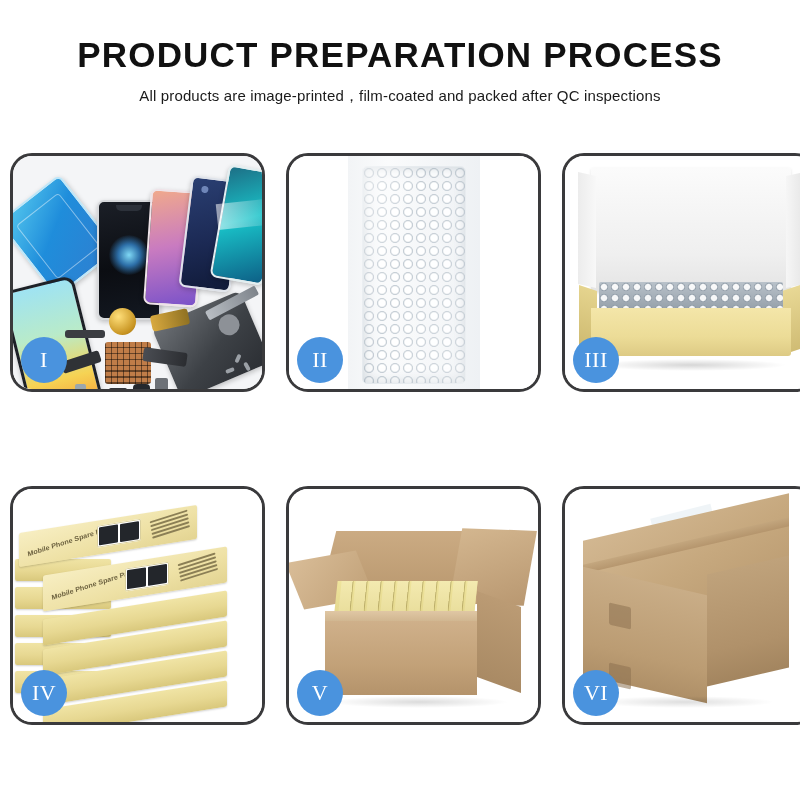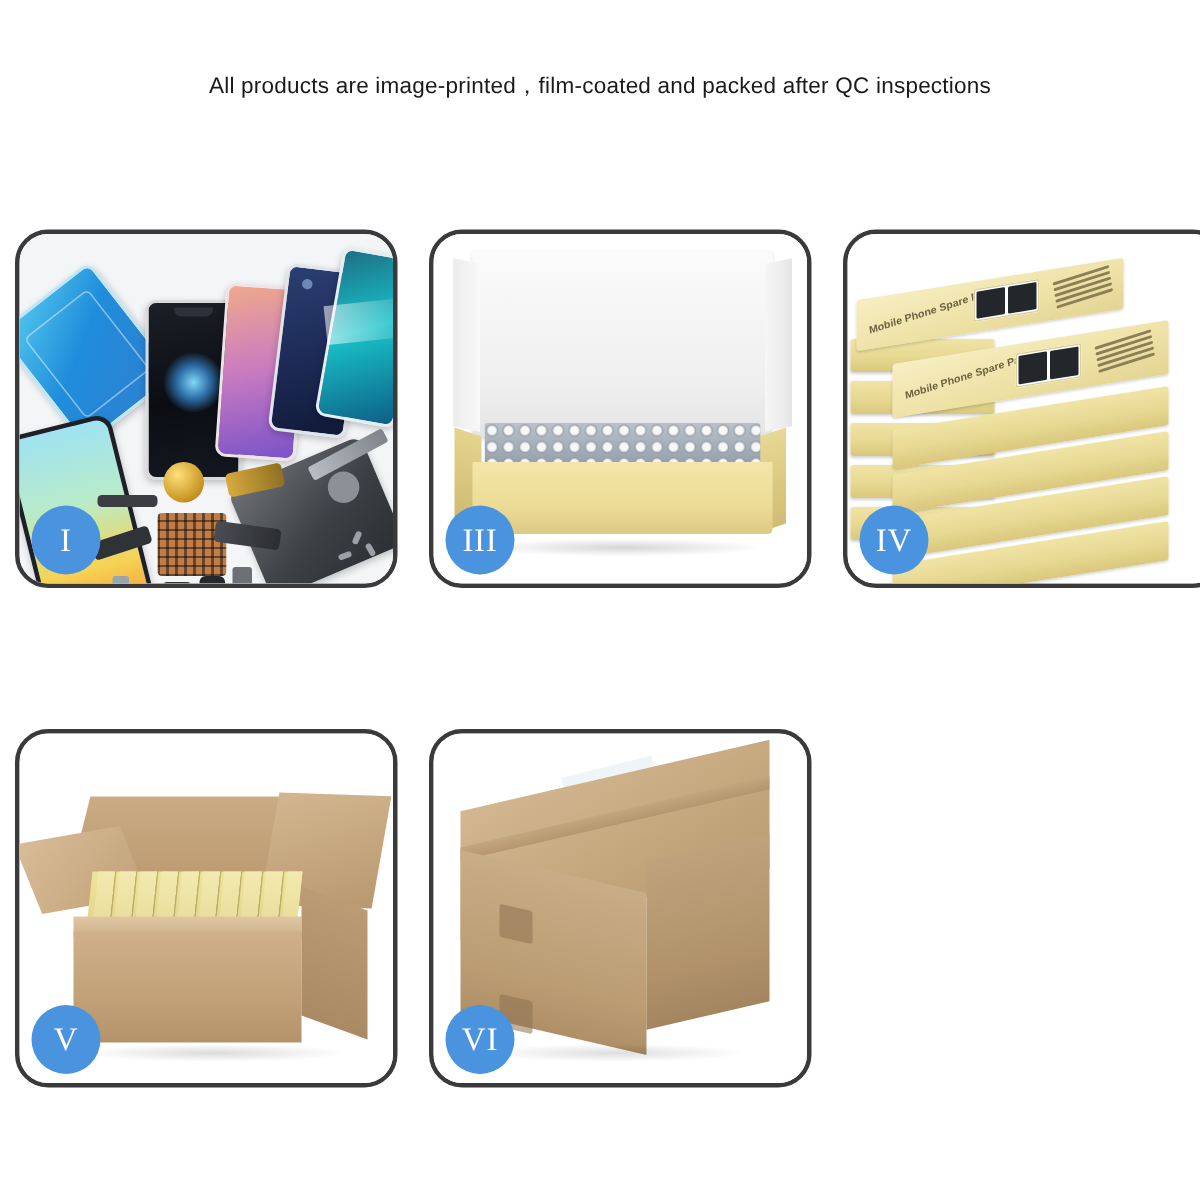--- a/index.html
+++ b/index.html
@@ -363,20 +363,21 @@
     position:absolute; left:30px; bottom:14px; width:180px; height:12px;
     background: radial-gradient(ellipse, rgba(0,0,0,.13), rgba(0,0,0,0) 70%);
   }
 </style>
 </head>
 <body>
 
 <div class="page">
 
   <div class="header">
+    <div class="title">PRODUCT PREPARATION PROCESS</div>
     <div class="subtitle">All products are image-printed，film-coated and packed after QC inspections</div>
   </div>
 
   <div class="grid">
 
     <div class="panel">
       <div class="scene p1">
         <div class="ph ph-a"></div>
         <div class="ph ph-b"></div>
         <div class="ph ph-c"></div>
@@ -395,20 +396,28 @@
         <div class="part part-cam"></div>
         <div class="part part-batt"></div>
         <div class="part part-chip"></div>
         <div class="part screw s1"></div>
         <div class="part screw s2"></div>
         <div class="part screw s3"></div>
       </div>
       <div class="badge">I</div>
     </div>
 
+    <div class="panel">
+      <div class="scene p2">
+        <div class="bw-bg"></div>
+        <div class="bw"></div>
+        <div class="bw-sheen"></div>
+      </div>
+      <div class="badge">II</div>
+    </div>
 
     <div class="panel">
       <div class="scene p3">
         <div class="b3-lid"></div>
         <div class="b3-left"></div>
         <div class="b3-right"></div>
         <div class="b3-wrap"></div>
         <div class="b3-front"></div>
         <div class="b3-shadow"></div>
       </div>

